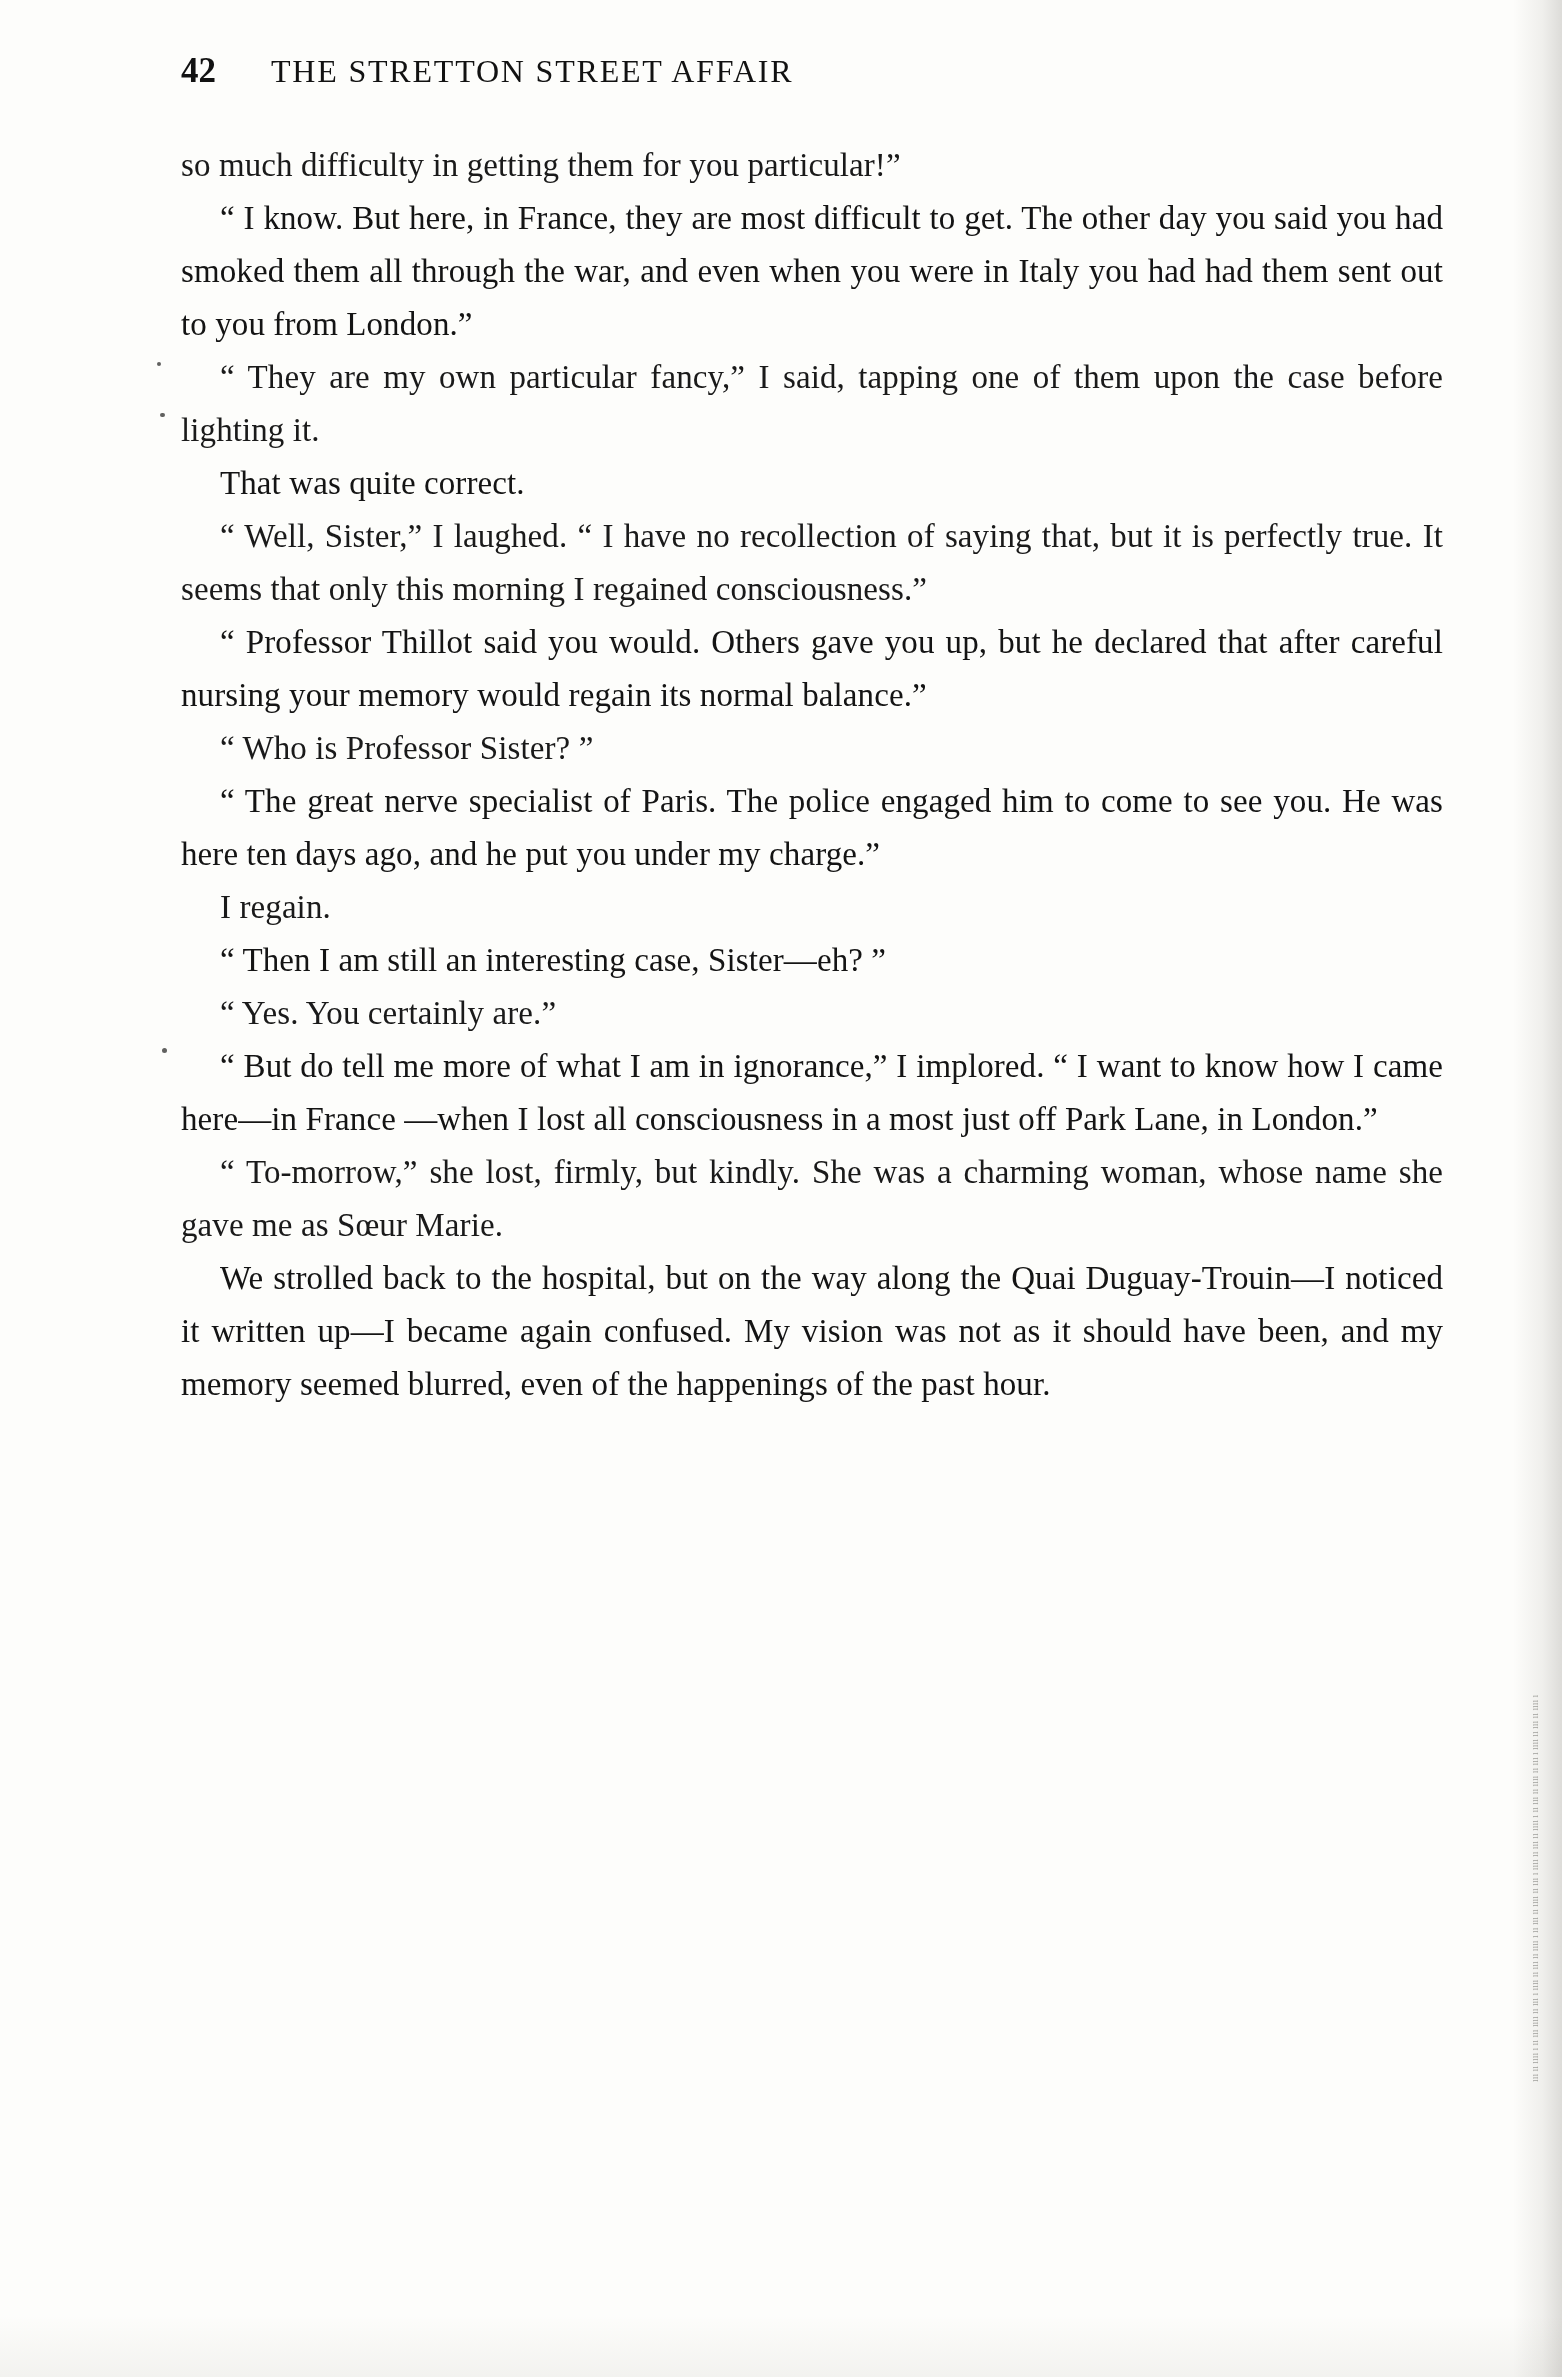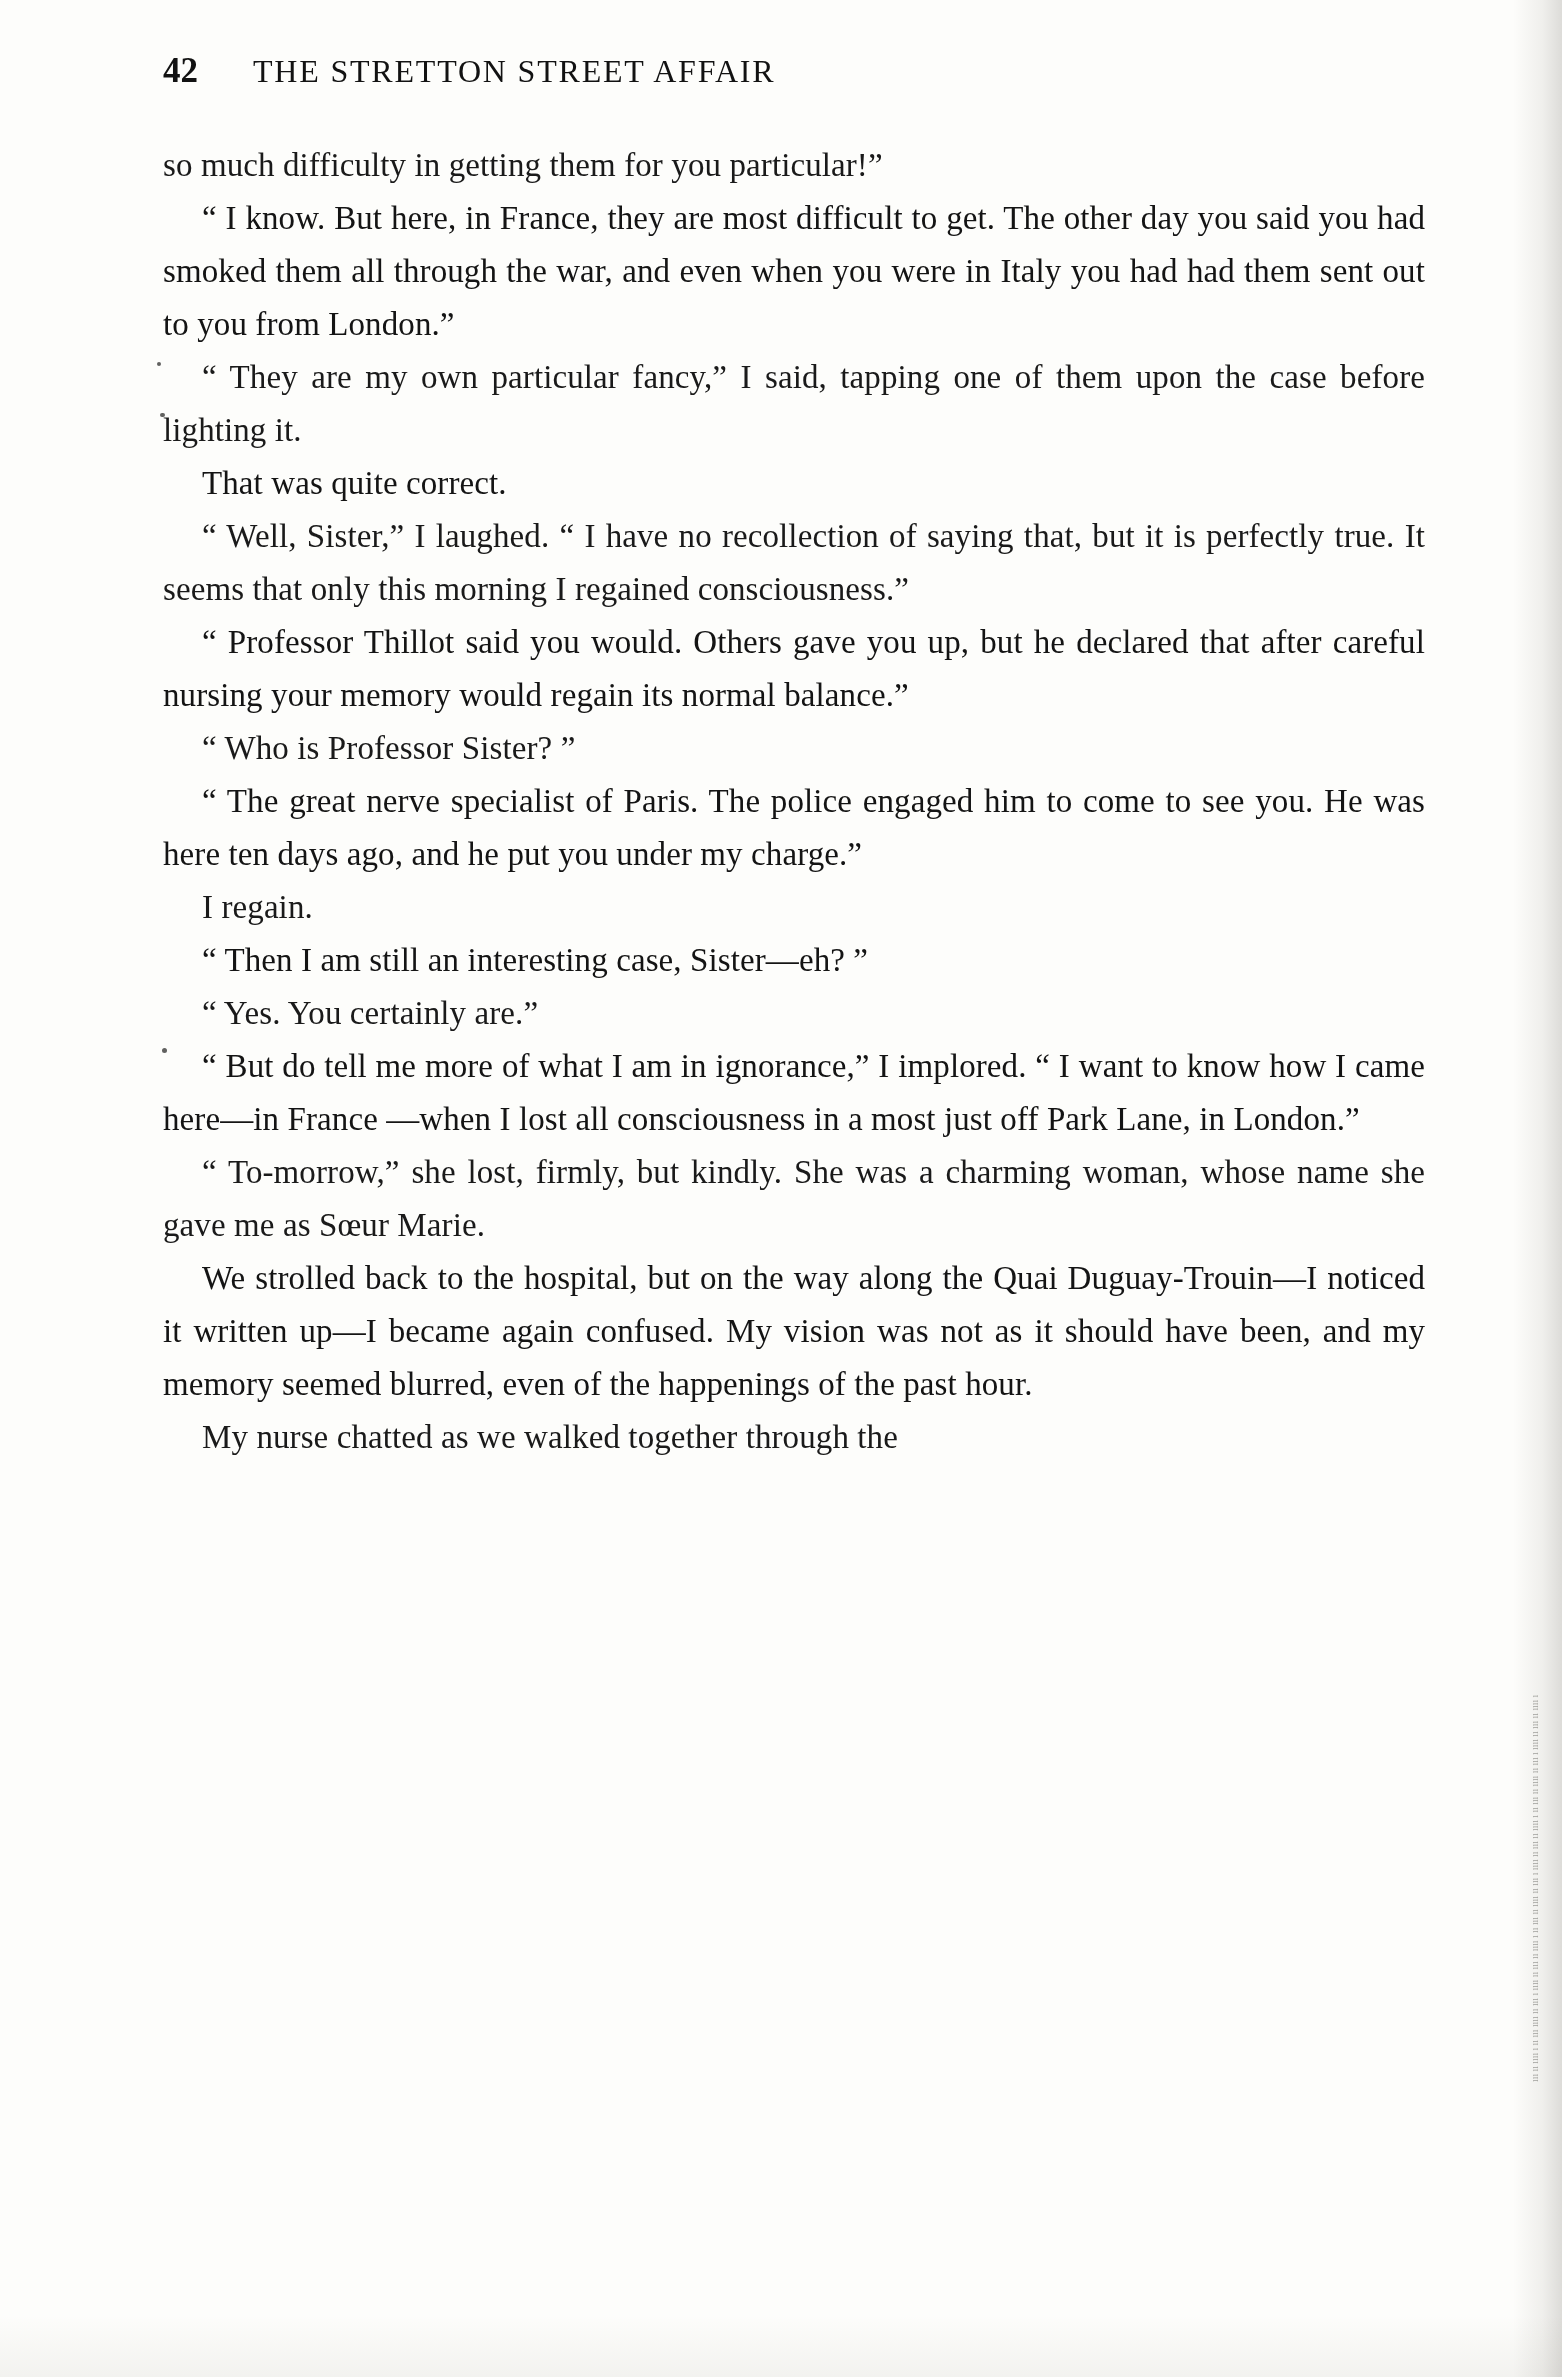--- a/index.html
+++ b/index.html
@@ -61,21 +61,21 @@
     color: #5a5a55;
     letter-spacing: 0px;
     white-space: pre-wrap;
     word-break: break-all;
     writing-mode: vertical-rl;
     transform: rotate(180deg);
   }
 
   .content {
     position: absolute;
-    left: 163px;
+    left: 181px;
     top: 51px;
     width: 1262px;
   }
 
   .header-row {
     display: flex;
     align-items: baseline;
     margin-bottom: 48px;
   }
   .folio {
@@ -159,21 +159,20 @@
       <p>“ Well, Sister,” I laughed.  “ I have no recollection of saying that, but it is perfectly true.  It seems that only this morning I regained consciousness.”</p>
       <p>“ Professor Thillot said you would.  Others gave you up, but he declared that after careful nursing your memory would regain its normal balance.”</p>
       <p>“ Who is Professor Sister? ”</p>
       <p>“ The great nerve specialist of Paris.  The police engaged him to come to see you.  He was here ten days ago, and he put you under my charge.”</p>
       <p>I regain.</p>
       <p>“ Then I am still an interesting case, Sister—eh? ”</p>
       <p>“ Yes.  You certainly are.”</p>
       <p>“ But do tell me more of what I am in ignorance,” I implored.  “ I want to know how I came here—in France —when I lost all consciousness in a most just off Park Lane, in London.”</p>
       <p>“ To-morrow,” she lost, firmly, but kindly.  She was a charming woman, whose name she gave me as Sœur Marie.</p>
       <p>We strolled back to the hospital, but on the way along the Quai Duguay-Trouin—I noticed it written up—I became again confused.  My vision was not as it should have been, and my memory seemed blurred, even of the happenings of the past hour.</p>
-      <p>My nurse chatted as we walked together through the</p>
     </div>
 
   </div>
 
   <div class="bleed-strip">ııı ıı ıııı ı ıı ııı ıııı ıı ııı ı ıııı ıı ııı ıı ıııı ı ıı ııı ıı ıııı ıı ııı ı ıııı ıı ııı ıı ıııı ı ıı ııı ıı ıııı ıı ııı ı ıııı ıı ııı ıı ıııı ı</div>
   <div class="edge-shade-right"></div>
   <div class="edge-shade-bottom"></div>
 
 </div>
 

